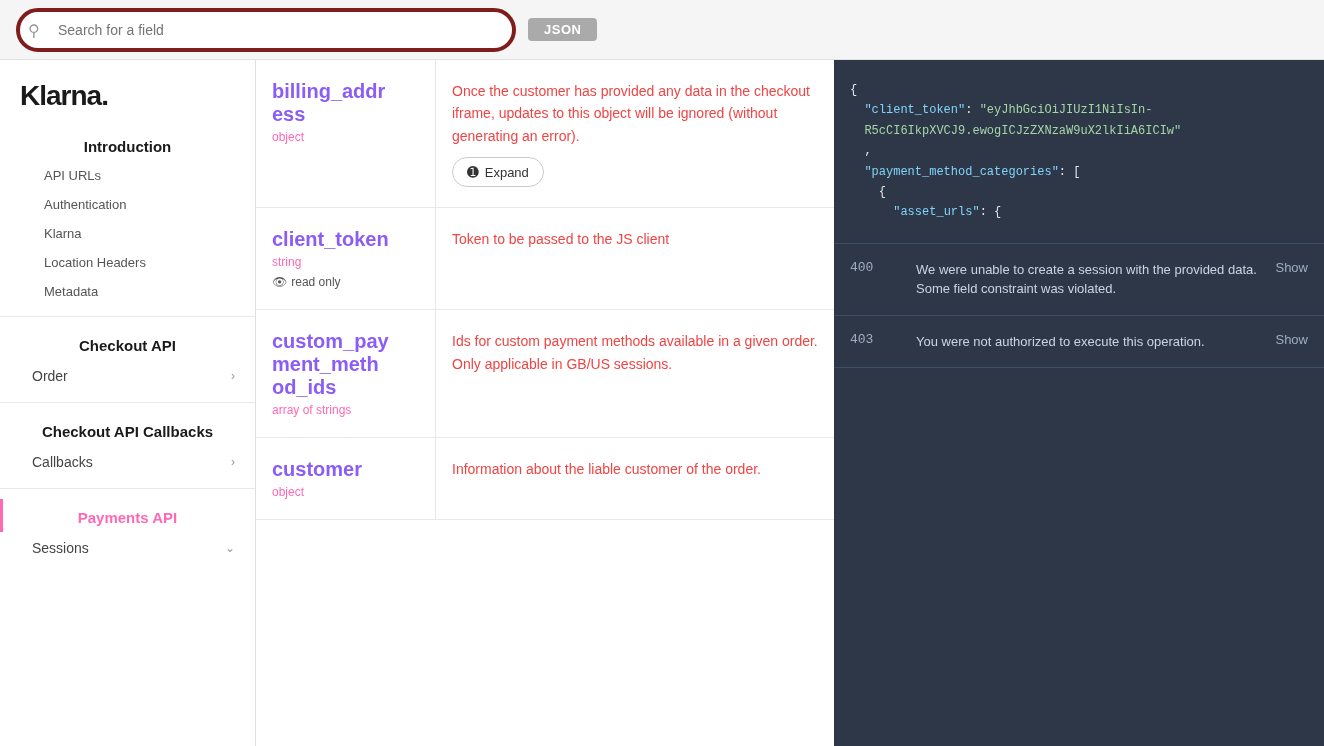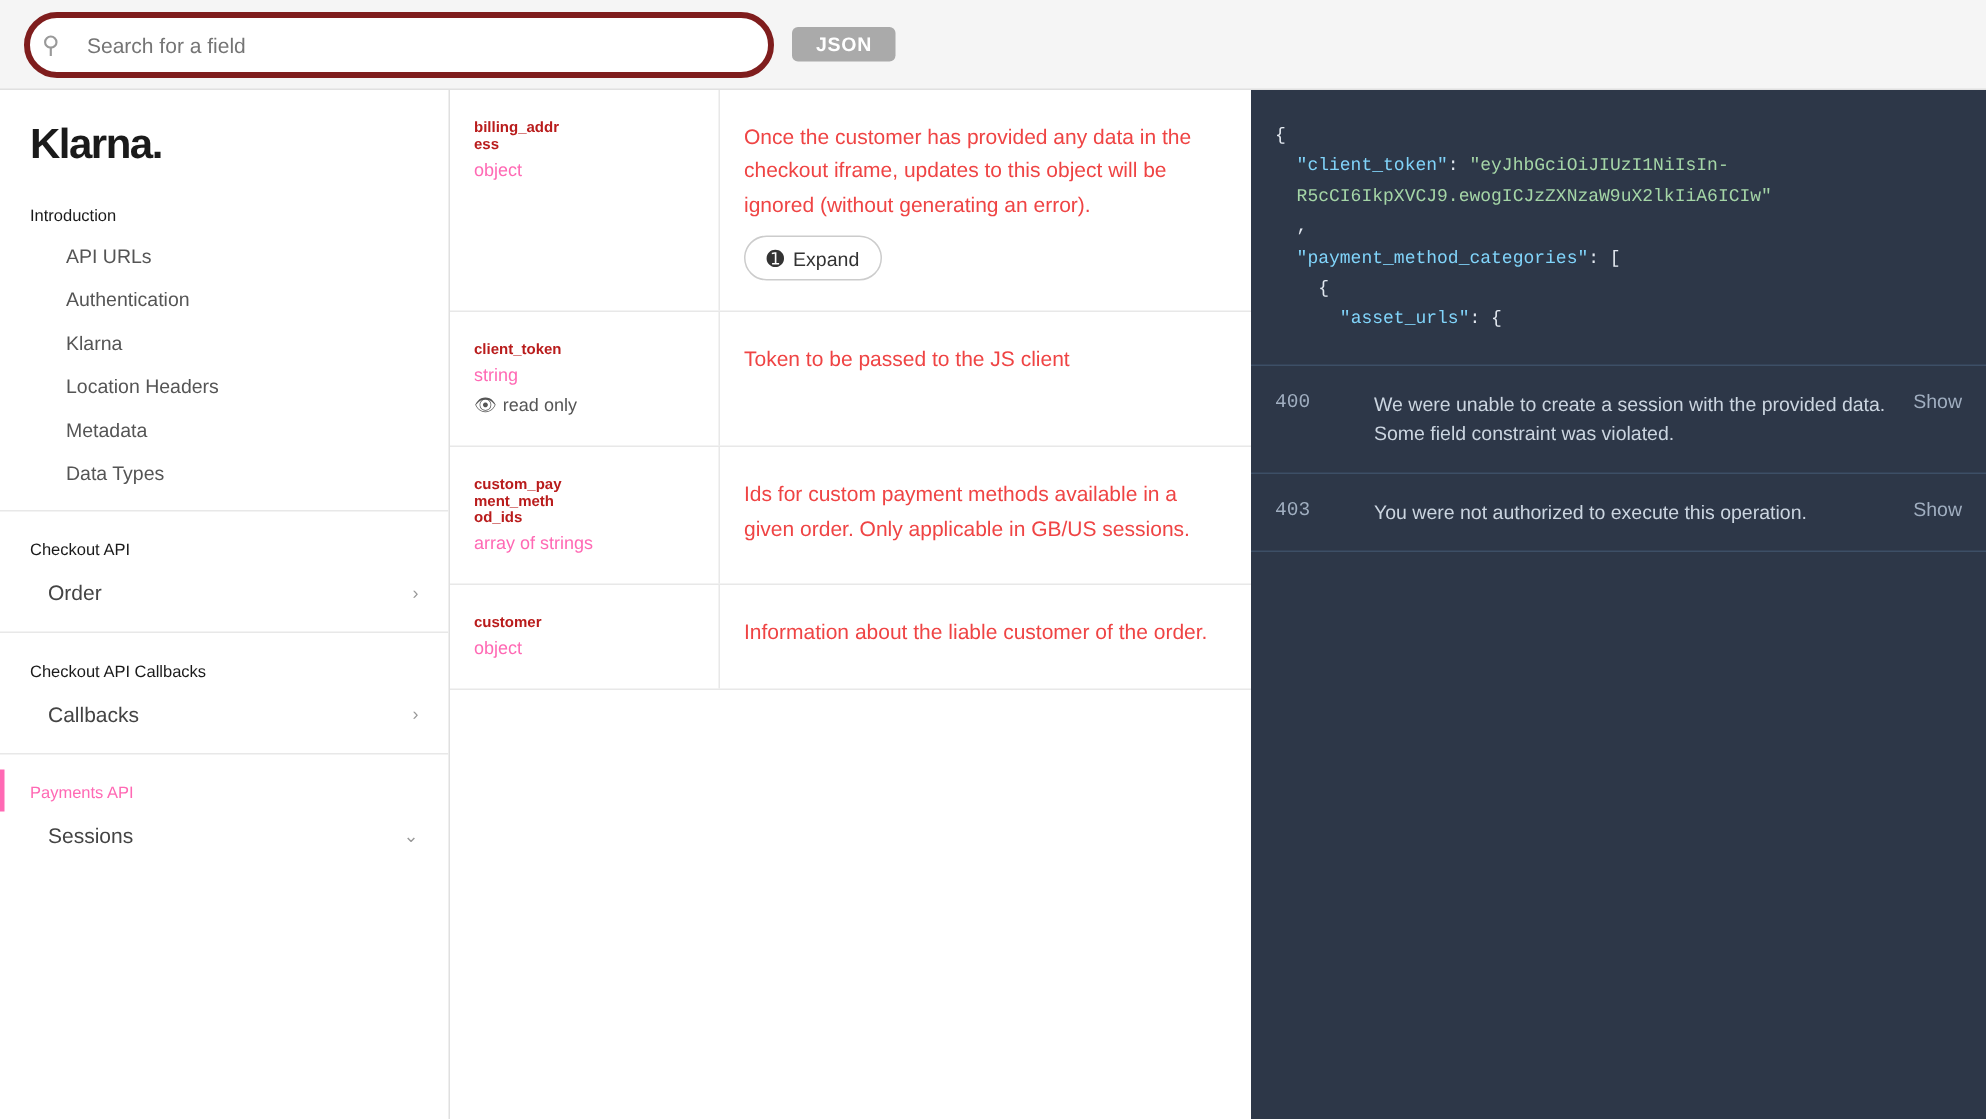--- a/index.html
+++ b/index.html
@@ -53,39 +53,40 @@
 
     
     .main-layout {
       display: flex;
       flex: 1;
       overflow: hidden;
     }
 
     
     .sidebar {
-      width: 300px;
+      width: 256px;
       flex-shrink: 0;
       border-right: 1px solid #e0e0e0;
       overflow-y: auto;
       background: #fff;
       padding-bottom: 20px;
     }
     .sidebar-logo {
       padding: 20px 20px 16px;
       font-size: 28px;
       font-weight: 900;
       color: #1a1a1a;
       letter-spacing: -1px;
     }
     .sidebar-section-title {
       padding: 10px 20px 6px;
-      font-size: 11px;
-      font-weight: 400;
+      font-size: 15px;
+      font-weight: 700;
       color: #1a1a1a;
+      text-align: center;
     }
     .sidebar-item {
       padding: 8px 20px 8px 32px;
       font-size: 14px;
       color: #444;
       cursor: pointer;
       display: flex;
       align-items: center;
       justify-content: space-between;
     }
@@ -123,23 +124,23 @@
       width: 180px;
       flex-shrink: 0;
       padding: 20px 16px;
       border-right: 1px solid #e8e8e8;
     }
     .api-cell-desc {
       flex: 1;
       padding: 20px 16px;
     }
     .field-name {
-      font-size: 10px;
+      font-size: 20px;
       font-weight: 700;
-      color: #b91c1c;
+      color: #8b5cf6;
       word-break: break-word;
     }
     .field-type {
       font-size: 12px;
       color: #ff69b4;
       margin-top: 4px;
     }
     .field-readonly {
       font-size: 12px;
       color: #555;
@@ -227,21 +228,20 @@
 
   <div class="sidebar">
     <div class="sidebar-logo">Klarna.</div>
 
     <div class="sidebar-section-title">Introduction</div>
     <div class="sidebar-item sidebar-sub-item">API URLs</div>
     <div class="sidebar-item sidebar-sub-item">Authentication</div>
     <div class="sidebar-item sidebar-sub-item">Klarna</div>
     <div class="sidebar-item sidebar-sub-item">Location Headers</div>
     <div class="sidebar-item sidebar-sub-item">Metadata</div>
-    <div class="sidebar-item sidebar-sub-item">Data Types</div>
 
     <hr class="sidebar-divider">
 
     <div class="sidebar-section-title">Checkout API</div>
     <div class="sidebar-item">
       <span>Order</span>
       <span class="chevron">›</span>
     </div>
 
     <hr class="sidebar-divider">

